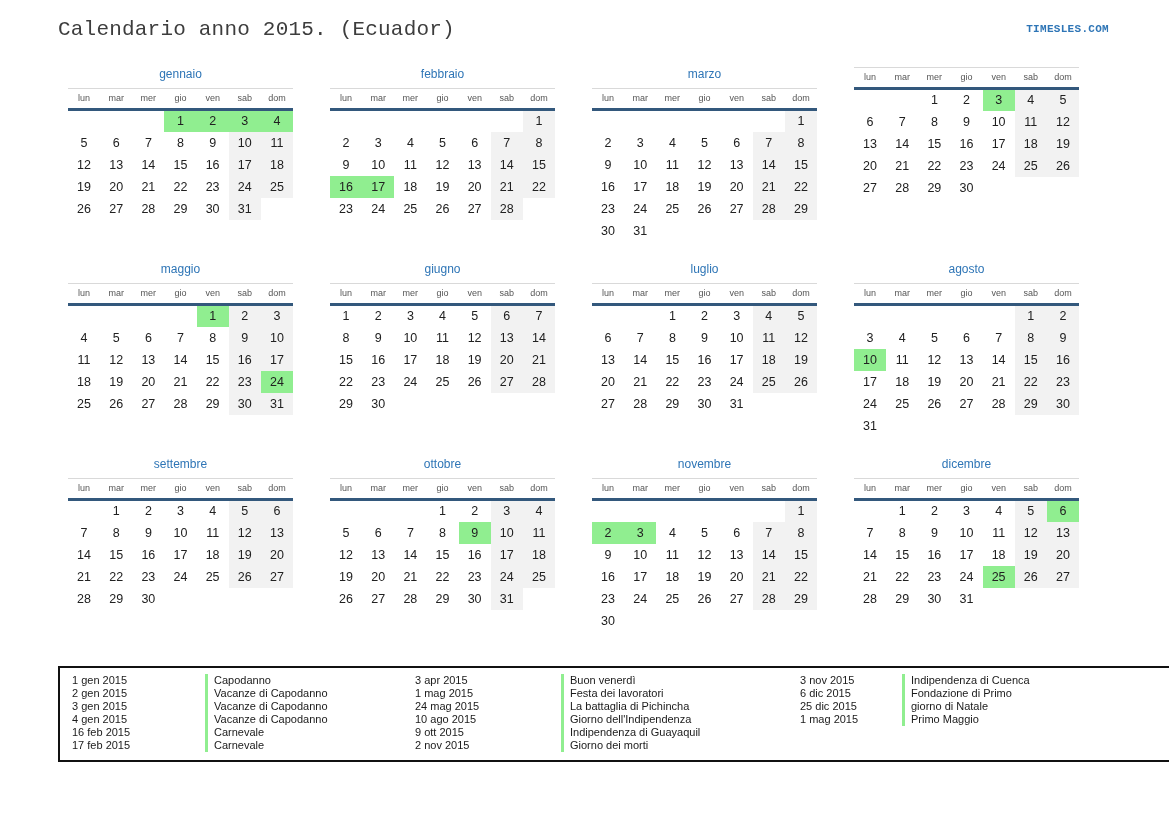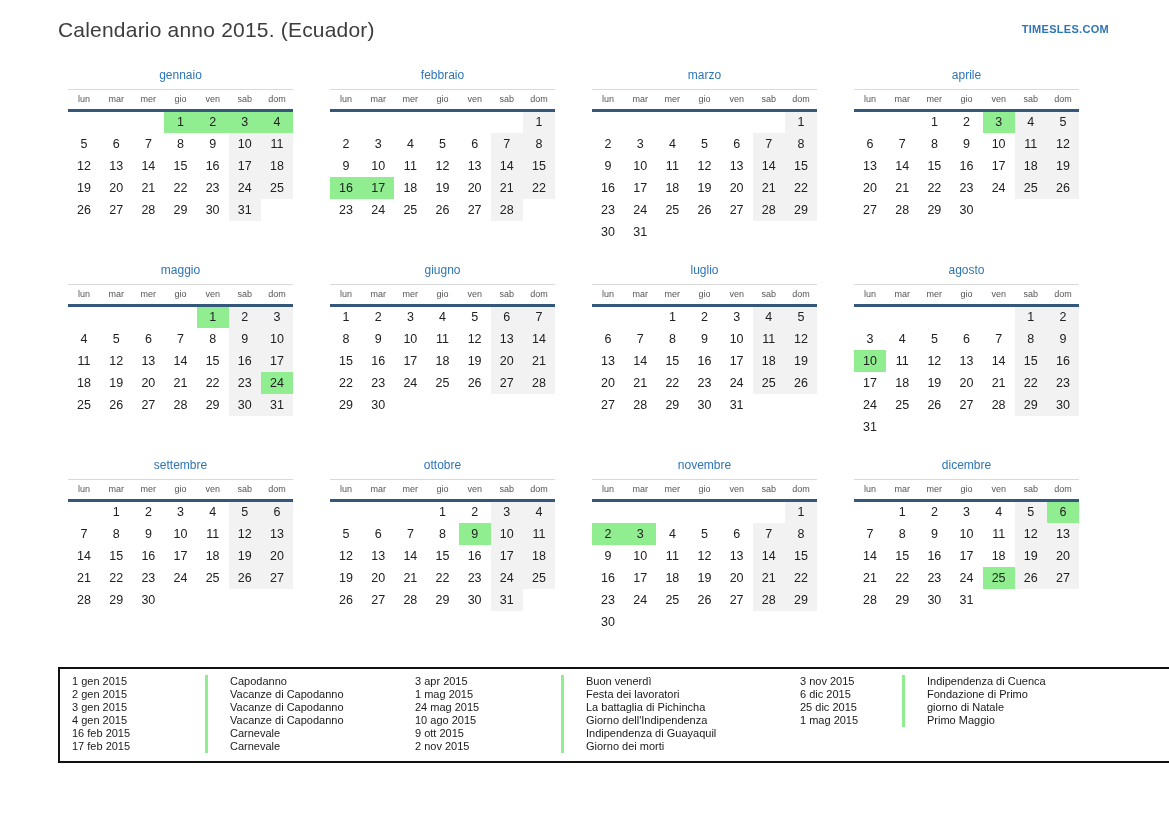--- a/index.html
+++ b/index.html
@@ -5,21 +5,21 @@
   :root{
     --accent:#2e75b6; --line:#33587c; --weekend:#f2f2f2; --holiday:#90ee90;
     --text:#212121; --daytext:#555555; --titletext:#3d3d3d; --hairline:#d9d9d9;
   }
   *{box-sizing:border-box;margin:0;padding:0;}
   html,body{background:#ffffff;}
   body{
     width:1169px;height:827px;position:relative;overflow:hidden;
     font-family:"Liberation Sans","DejaVu Sans",sans-serif;color:var(--text);
   }
-  .header{display:flex;justify-content:space-between;align-items:flex-start;padding:18px 60px 0 58px;}
+  .header{display:flex;justify-content:space-between;align-items:flex-start;padding:18px 60px 0 58px;font-family:Liberation Mono, monospace;}
   .header h1{font-size:21px;font-weight:normal;color:var(--titletext);letter-spacing:0.2px;}
   .site{font-size:11px;font-weight:bold;color:var(--accent);text-decoration:none;margin-top:5px;letter-spacing:0.3px;cursor:pointer;}
   .months{
     display:grid;grid-template-columns:repeat(4,225px);column-gap:37px;
     grid-auto-rows:195px;margin:26px 0 0 68px;align-items:start;
   }
   .month-title{color:var(--accent);font-size:12px;text-align:center;margin-bottom:7px;font-weight:normal;}
   table{border-collapse:collapse;table-layout:fixed;width:225px;}
   th{
     width:32px;font-size:9px;font-weight:normal;color:var(--daytext);
@@ -31,21 +31,21 @@
   .legend{
     margin:14px 0 0 58px;width:1153px;min-height:90px;border:2px solid #111;
     display:flex;padding:6px 0 8px 0;
   }
   .lgroup{display:grid;grid-auto-rows:13px;align-content:start;}
   .lgroup .ldate{padding-left:12px;}
   .g1{grid-template-columns:145px 198px;}
   .g2{grid-template-columns:158px 227px;}
   .g3{grid-template-columns:114px 190px;}
   .ldate,.lname{font-size:11px;line-height:13px;color:#1a1a1a;white-space:nowrap;}
-  .lname{border-left:3px solid var(--holiday);padding-left:22px;}
+  .lname{border-left:3px solid var(--holiday);padding-left:6px;}
 </style>
 </head>
 <body>
 
 <div class="page">
   <div class="header">
     <h1>Calendario anno 2015. (Ecuador)</h1>
     <a class="site">TIMESLES.COM</a>
   </div>
 
@@ -242,21 +242,20 @@
               <td></td>
               <td></td>
               <td></td>
               <td></td>
               <td></td>
             </tr>
           </tbody>
         </table>
       </div>
       <div class="month">
-        <div class="month-title">aprile</div>
         <table>
           <thead>
             <tr>
               <th>lun</th>
               <th>mar</th>
               <th>mer</th>
               <th>gio</th>
               <th>ven</th>
               <th>sab</th>
               <th>dom</th>

